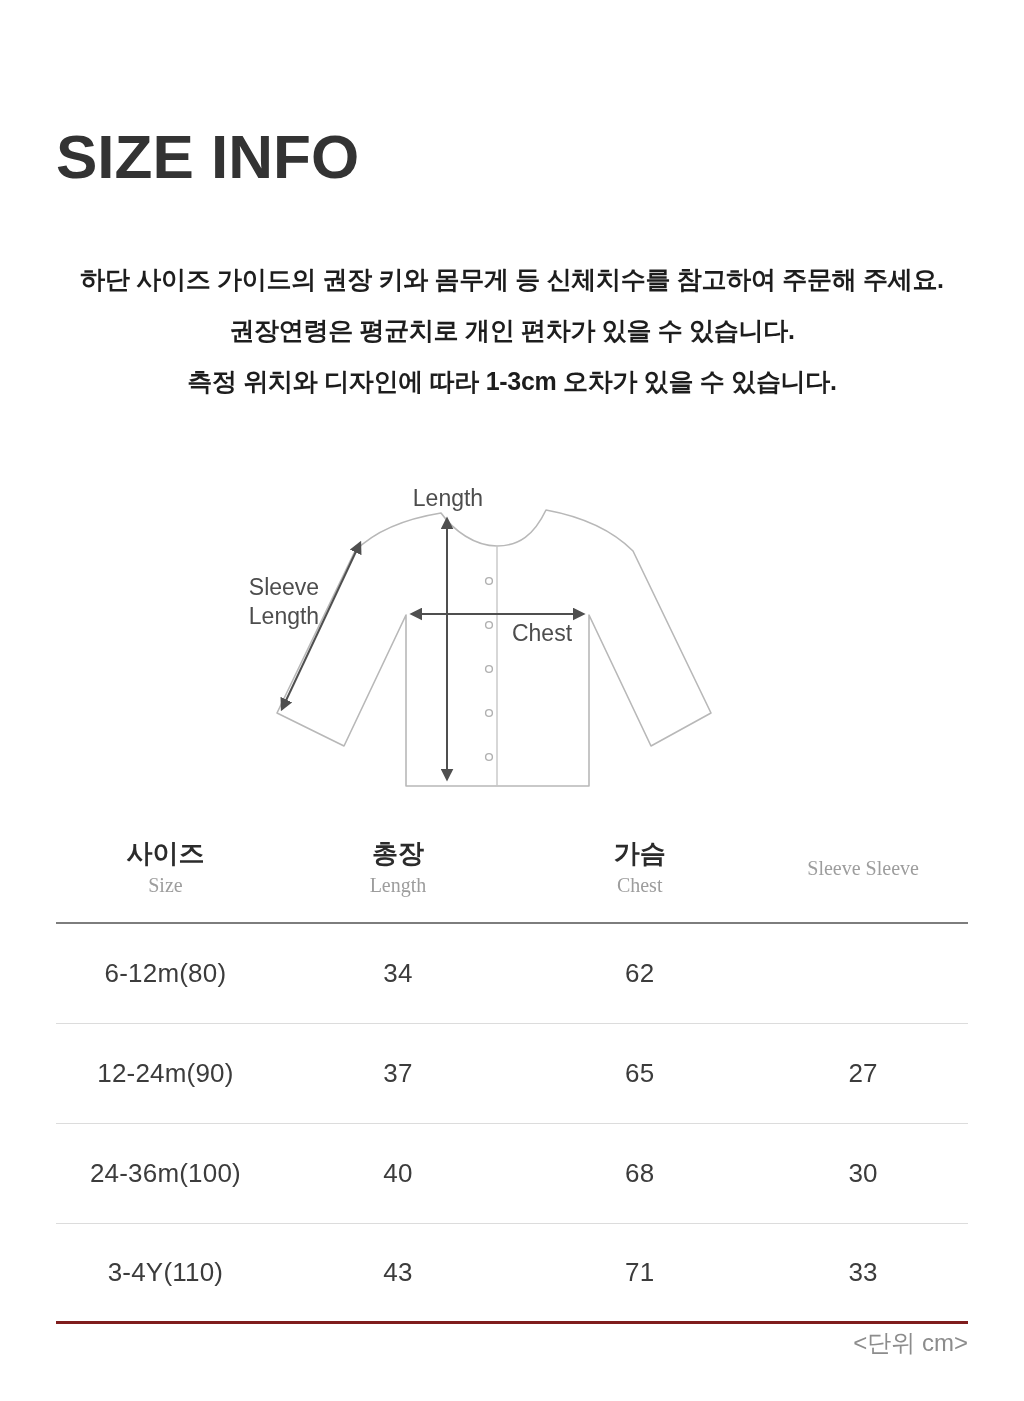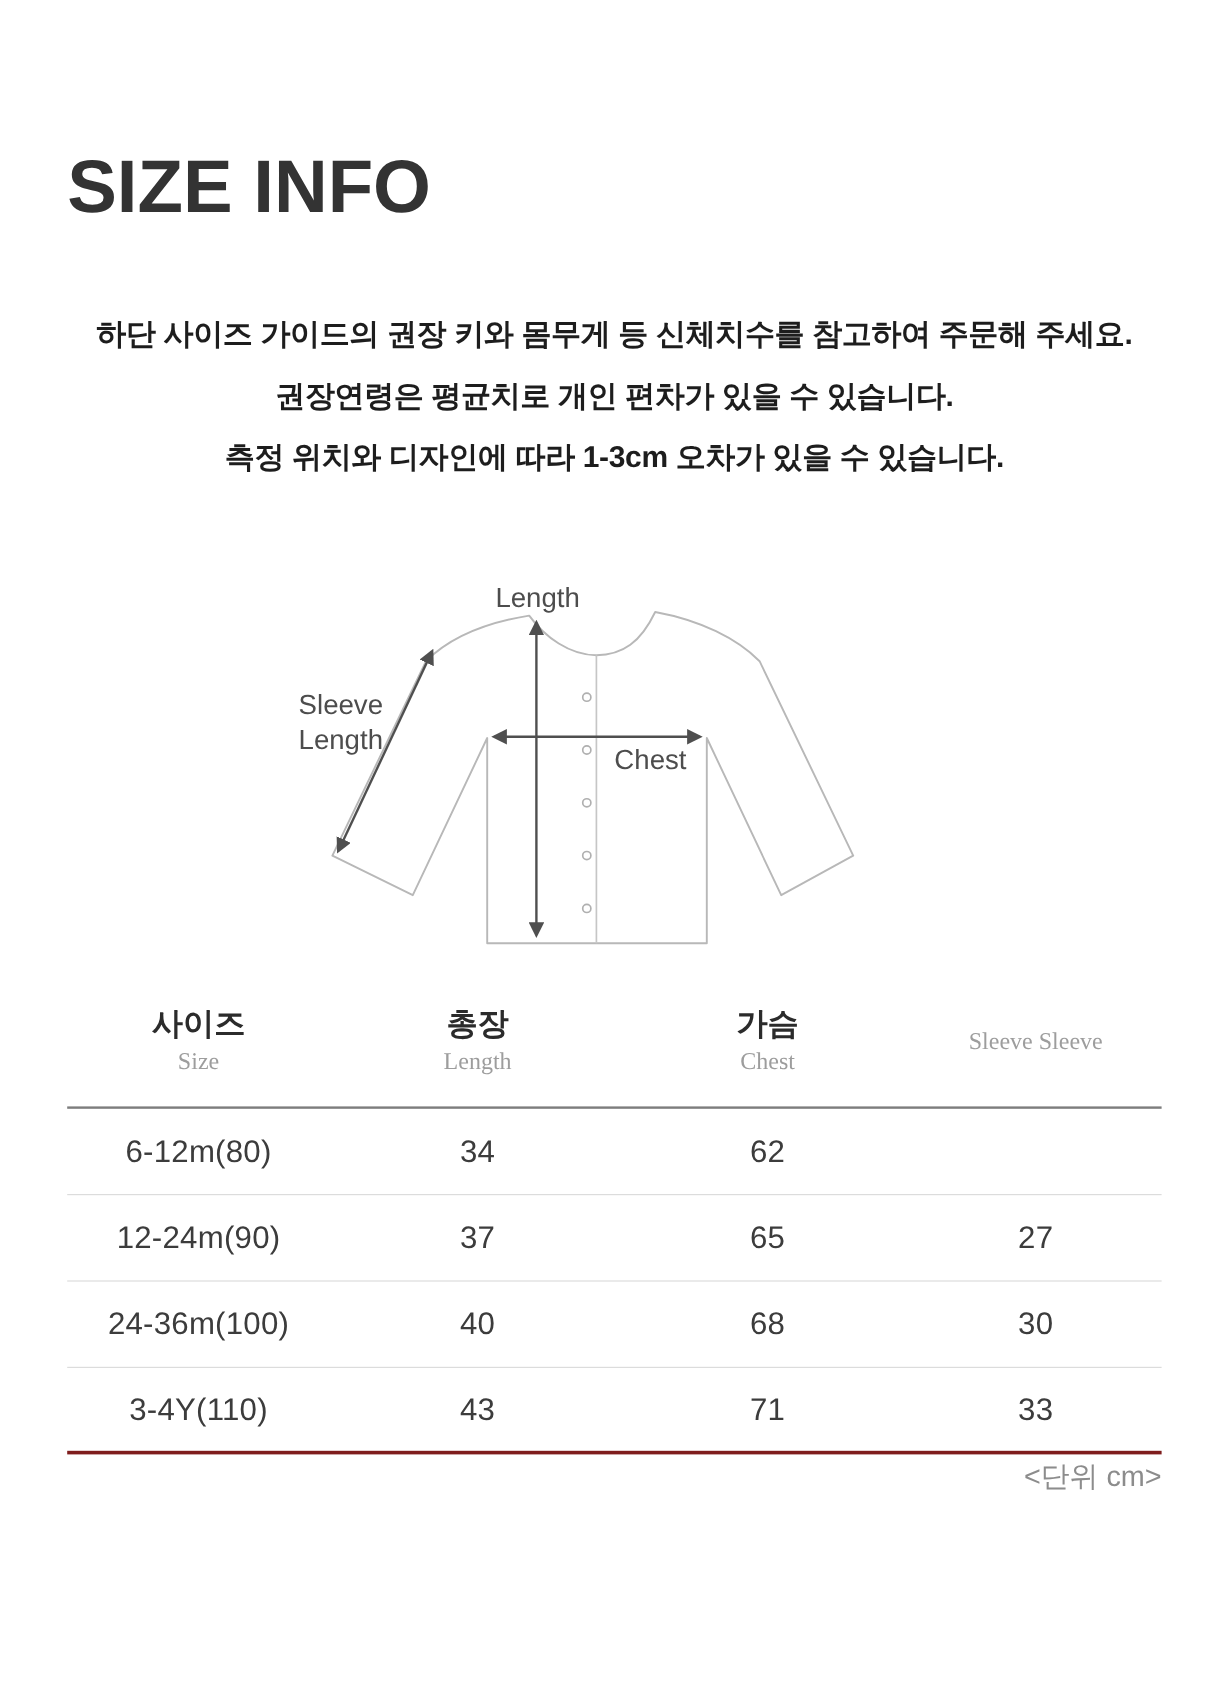--- a/index.html
+++ b/index.html
@@ -35,21 +35,21 @@
   .trow {
     display:grid;
     grid-template-columns:24% 27% 26% 23%;
     align-items:center;
   }
   .thead { padding-bottom:24px; border-bottom:2px solid #7d7d7d; }
   .thead .cell { text-align:center;font-family:Liberation Serif, serif; }
   .th-ko { font-size:26px; font-weight:700; color:#2b2b2b; line-height:34px; }
   .th-en { font-size:20px; font-weight:400; color:#9d9d9d; line-height:25px; margin-top:2px; }
 
-  .tbody-row { height:72px; border-bottom:1px solid #dcdcdc; }
+  .tbody-row { height:100px; border-bottom:1px solid #dcdcdc; }
   .tbody-row:last-child { border-bottom:3px solid #7f1d1d; }
   .tbody-row .cell {
     text-align:center; font-size:26px; font-weight:400; color:#3c3c3c;
     letter-spacing:0.2px;
   }
 
   .unit-note {
     margin-top:4px; text-align:right;
     font-size:24px; color:#8c8c8c; line-height:30px;
   }

